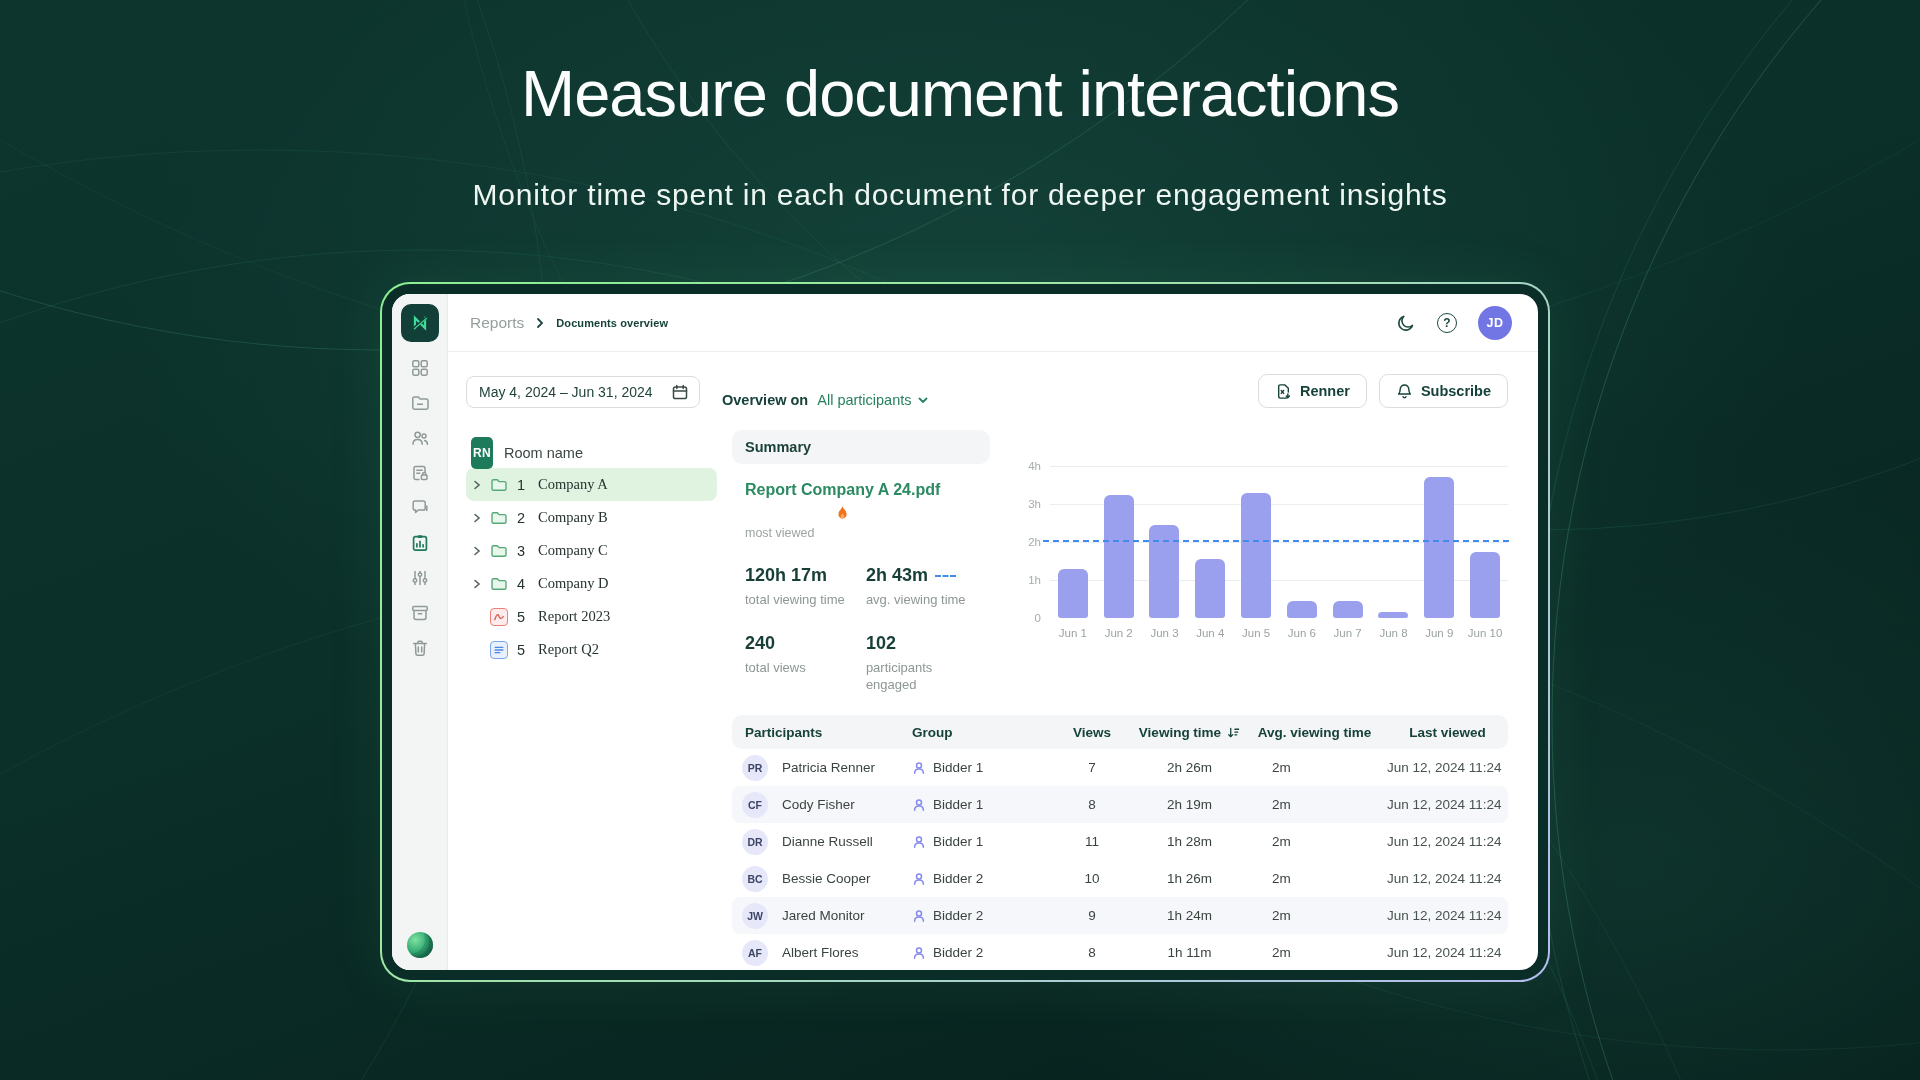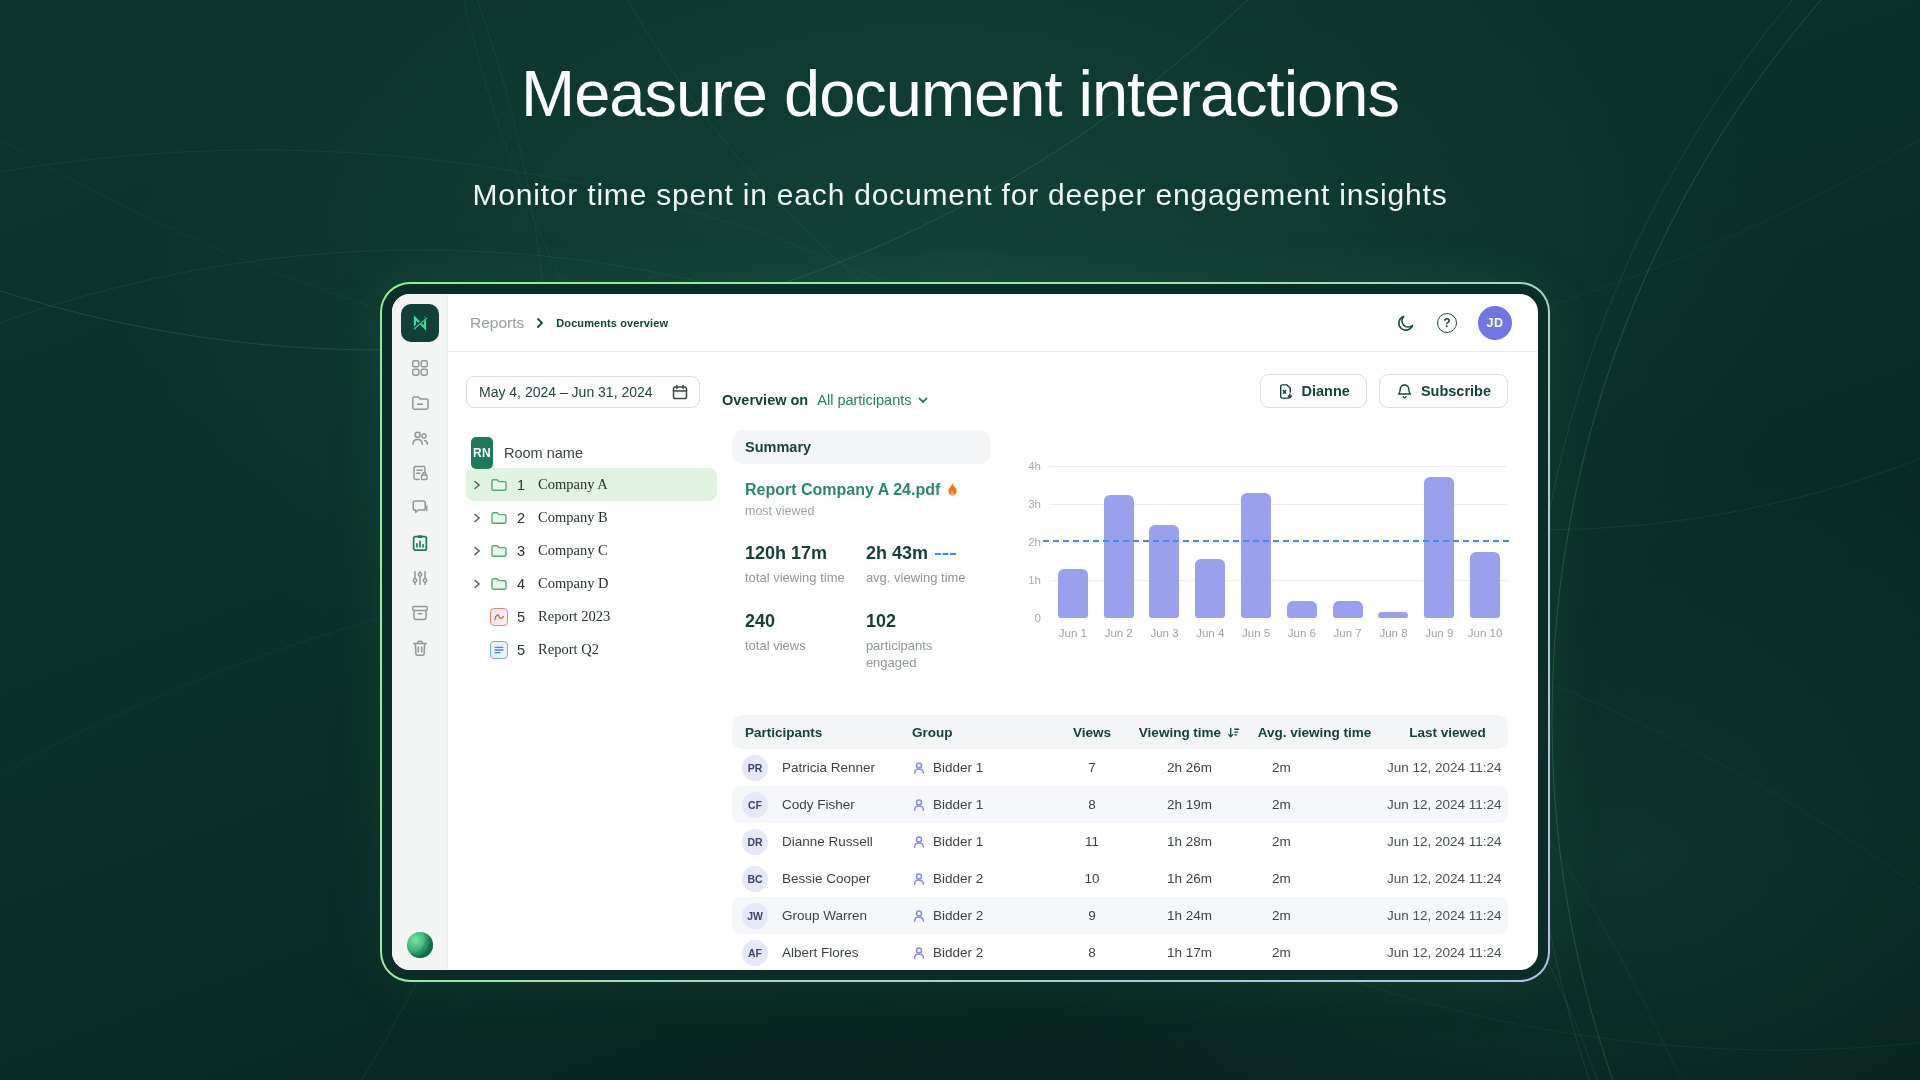--- a/index.html
+++ b/index.html
@@ -88,21 +88,21 @@
   .t-num { margin-left:2px; }
   .t-name { margin-left:6px;font-family:Liberation Serif, serif; }
 
   
   .right-col { flex:1; margin-left:15px; min-width:0; }
   .top-row { display:flex; gap:20px; height:257px; }
 
   
   .summary-panel { width:258px; flex-shrink:0; }
   .sum-doc { margin:17px 0 0 13px; }
-  .sum-doc-title { font-size:16px; font-weight:700; color:#2c8a62; cursor:pointer; display:inline-flex; align-items:center; gap:6px; }
+  .sum-doc-title { font-size:16px; font-weight:700; color:#2c8a62; cursor:pointer; display:inline-flex; align-items:center; gap:6px;flex-direction:column; }
   .sum-doc-note { font-size:12.5px; color:#9aa49f; margin-top:5px; }
   .sum-grid { margin:25px 0 0 13px; display:grid; grid-template-columns:1fr 1.08fr; row-gap:24px; column-gap:6px; }
   .sum-value { font-size:18px; font-weight:700; color:#173f37; display:flex; align-items:center; }
   .dash-marker { display:inline-block; width:21px; border-top:2.5px dashed #3f8cea; margin-left:7px; }
   .sum-label { font-size:13px; color:#8d9793; margin-top:6px; line-height:1.3; max-width:118px; }
 
   
   .chart-panel { flex:1; min-width:0; }
   .chart-area { display:flex; margin-top:36px; }
   .y-axis { width:40px; height:152px; position:relative; flex-shrink:0; }
@@ -261,21 +261,21 @@
                   <path d="M2.5 4.5 l3.5 3.5 3.5 -3.5"></path>
                 </svg>
           </span>
           <div class="spacer"></div>
           <button class="btn">
             <svg width="17" height="17" viewBox="0 0 18 18" fill="none" stroke="#16423a" stroke-width="1.5" stroke-linecap="round">
                   <path d="M12.5 16 h-7 a1.6 1.6 0 0 1 -1.6 -1.6 V3.6 A1.6 1.6 0 0 1 5.5 2 h5 l3.6 3.6 v4"></path>
                   <path d="M6.6 8 l2.6 3 M9.2 8 l-2.6 3"></path>
                   <path d="M13.6 11.5 v4 m0 0 l-1.7 -1.7 m1.7 1.7 l1.7 -1.7"></path>
                 </svg>
-            <span>Dianne</span>
+            <span>Renner</span>
           </button>
           <button class="btn">
             <svg width="17" height="17" viewBox="0 0 18 18" fill="none" stroke="#16423a" stroke-width="1.5" stroke-linecap="round" stroke-linejoin="round">
                   <path d="M9 2.2 a4.6 4.6 0 0 1 4.6 4.6 c0 3.1 .9 4.1 1.6 4.9 H2.8 c.7 -.8 1.6 -1.8 1.6 -4.9 A4.6 4.6 0 0 1 9 2.2 z"></path>
                   <path d="M7.5 14.6 a1.6 1.6 0 0 0 3 0"></path>
                 </svg>
             <span>Subscribe</span>
           </button>
         </div>
 
@@ -544,21 +544,21 @@
                       </span>
                   <span class="cell-views">10</span>
                   <span class="cell-vtime">1h 26m</span>
                   <span class="cell-avg">2m</span>
                   <span class="cell-last">Jun 12, 2024 11:24</span>
                 </div>
 
                 <div class="trow">
                   <span class="cell-part">
                         <span class="p-avatar">JW</span>
-                        <span>Group Warren</span>
+                        <span>Jared Monitor</span>
                       </span>
                   <span class="cell-group">
                         <svg width="14" height="14" viewBox="0 0 14 14" fill="none" stroke="#868bf0" stroke-width="1.5" stroke-linecap="round">
                           <circle cx="7" cy="4.4" r="2.5"></circle>
                           <path d="M2.6 12.3 c0-2.8 1.9-4.2 4.4-4.2 s4.4 1.4 4.4 4.2"></path>
                         </svg>
                         <span>Bidder 2</span>
                       </span>
                   <span class="cell-views">9</span>
                   <span class="cell-vtime">1h 24m</span>
@@ -572,21 +572,21 @@
                         <span>Albert Flores</span>
                       </span>
                   <span class="cell-group">
                         <svg width="14" height="14" viewBox="0 0 14 14" fill="none" stroke="#868bf0" stroke-width="1.5" stroke-linecap="round">
                           <circle cx="7" cy="4.4" r="2.5"></circle>
                           <path d="M2.6 12.3 c0-2.8 1.9-4.2 4.4-4.2 s4.4 1.4 4.4 4.2"></path>
                         </svg>
                         <span>Bidder 2</span>
                       </span>
                   <span class="cell-views">8</span>
-                  <span class="cell-vtime">1h 17m</span>
+                  <span class="cell-vtime">1h 11m</span>
                   <span class="cell-avg">2m</span>
                   <span class="cell-last">Jun 12, 2024 11:24</span>
                 </div>
 
               </div>
             </div>
 
           </div>
         </div>
 

